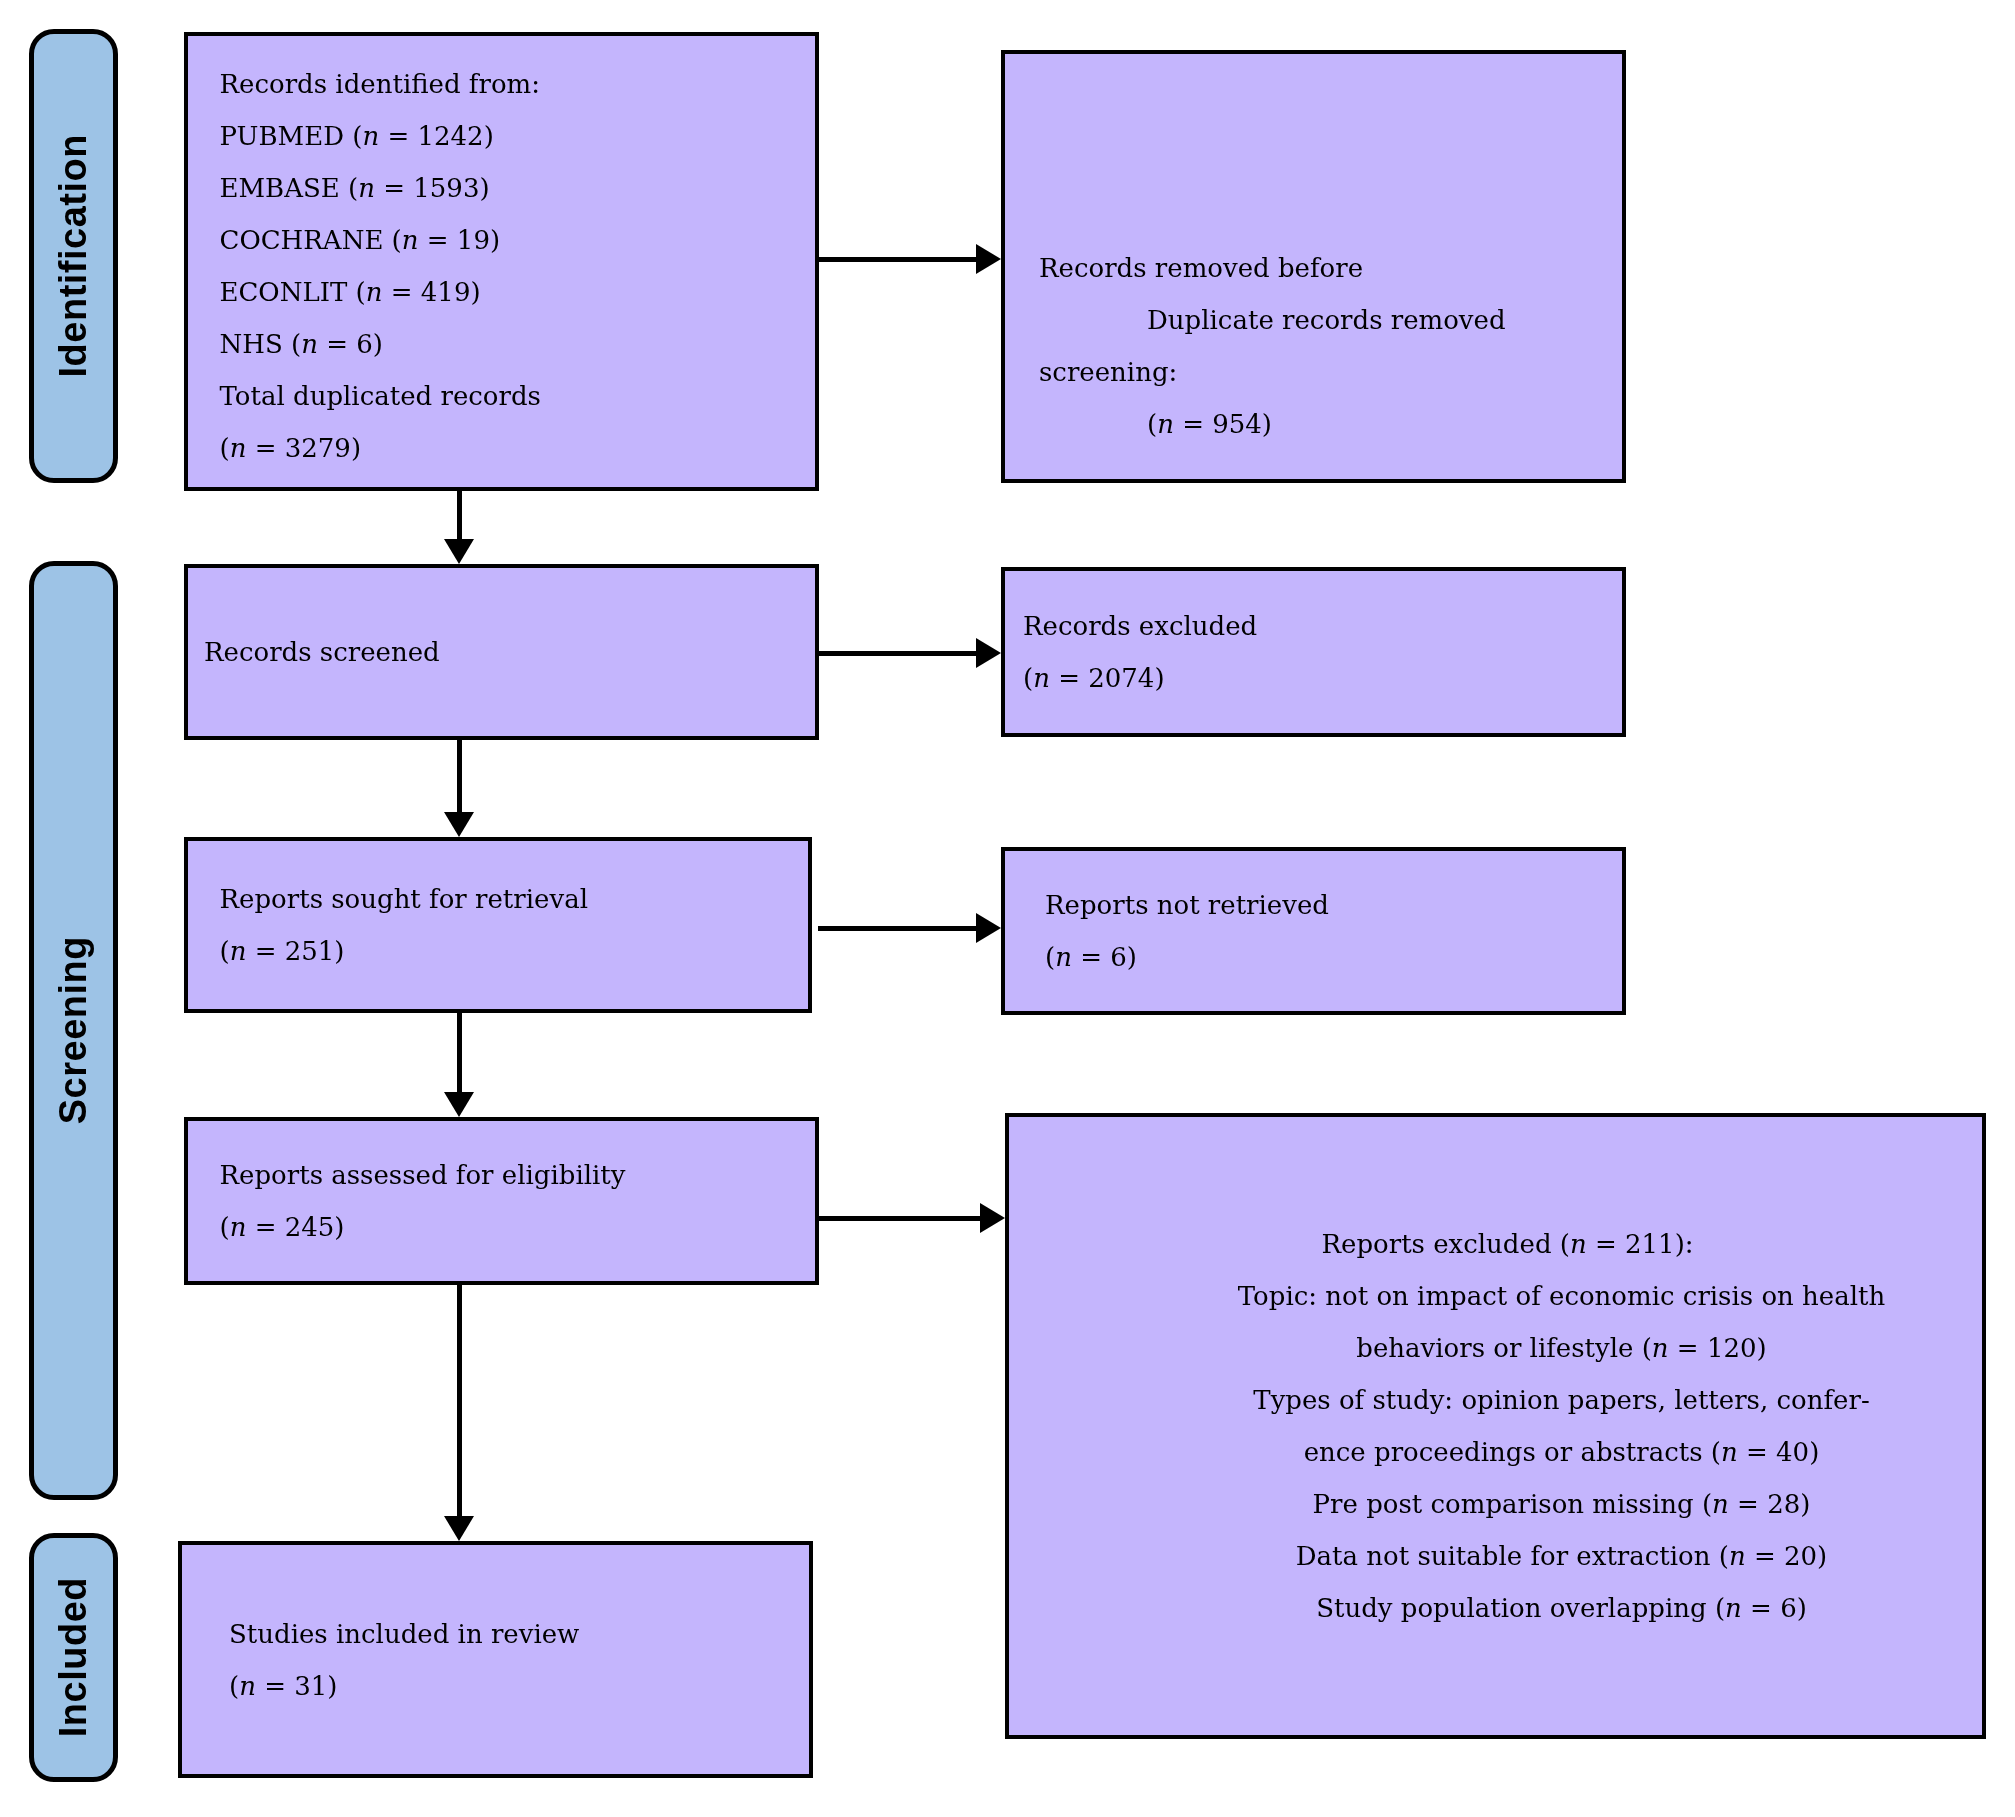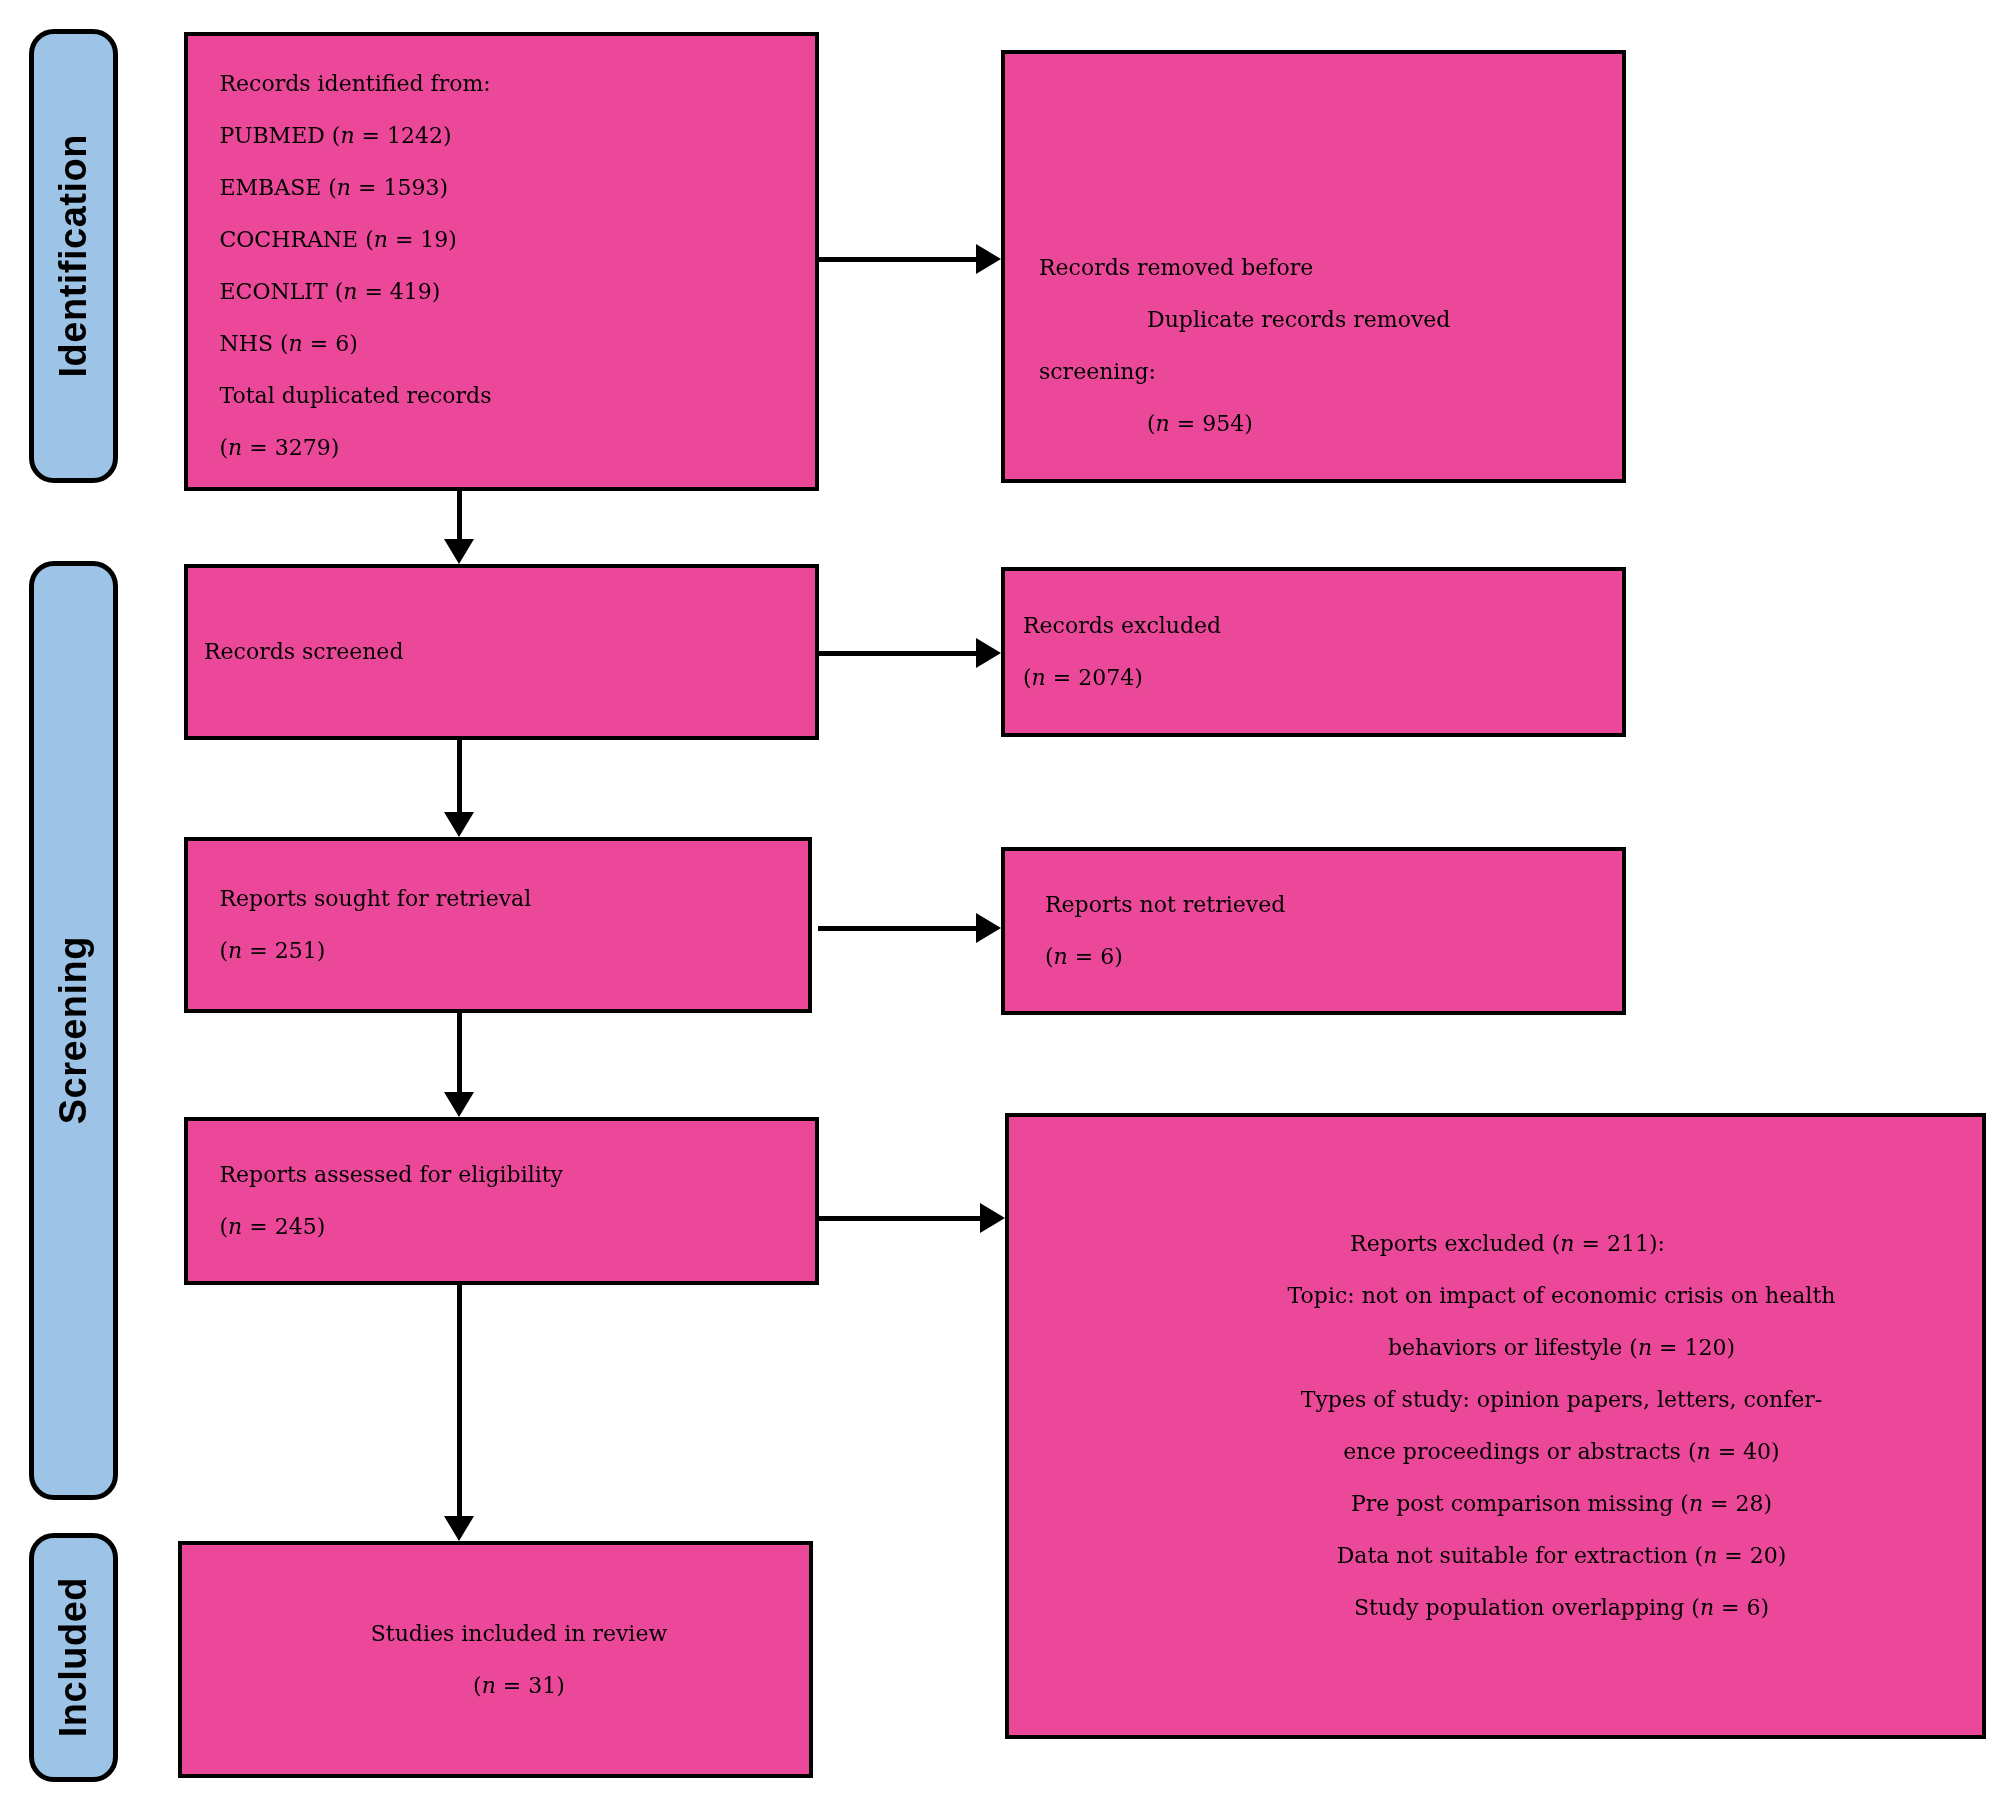--- a/index.html
+++ b/index.html
@@ -38,43 +38,43 @@
     color: #000000;
     white-space: nowrap;
   }
   #stage-identification { top: 29px;  height: 454px; }
   #stage-screening      { top: 561px; height: 939px; }
   #stage-included       { top: 1533px; height: 249px; }
 
   
   .fbox {
     position: absolute;
-    background: #ec4899;
+    background: #c4b5fd;
     border: 4.7px solid #000000;
     box-sizing: border-box;
-    font-size: 22px;
+    font-size: 26px;
     line-height: 52px;
   }
   .fbox .line { white-space: nowrap; }
   .fbox .line.indent { padding-left: 108px; }
   .vcenter {
     display: flex;
     flex-direction: column;
     justify-content: center;
   }
   #box-records-identified { left: 184px;  top: 31.5px;   width: 635px; height: 459px;  padding: 22px 10.5px 0 31.5px; }
   #box-records-removed    { left: 1001px; top: 50px;   width: 625px; height: 433px;  padding: 0 10.5px 29px 34px;
                             display: flex; flex-direction: column; justify-content: flex-end; }
   #box-records-screened   { left: 184px;  top: 564px; width: 635px; height: 176px;  padding-left: 16px; }
   #box-records-excluded   { left: 1001px; top: 567px; width: 625px; height: 170px;  padding-left: 18px; }
   #box-reports-sought     { left: 184px;  top: 837px; width: 628px; height: 176px;  padding-left: 31.5px; }
   #box-reports-not-retrieved { left: 1001px; top: 847px; width: 625px; height: 168px; padding-left: 40px; }
   #box-reports-assessed   { left: 184px;  top: 1117px; width: 635px; height: 168px;  padding-left: 31.5px; }
   #box-reports-excluded   { left: 1005px; top: 1113px; width: 981px; height: 626px; padding-left: 37px; padding-right: 13px; text-align: center; }
-  #box-studies-included   { left: 178px;  top: 1541px; width: 635px; height: 237px;  padding-left: 47px; align-items: center; }
+  #box-studies-included   { left: 178px;  top: 1541px; width: 635px; height: 237px;  padding-left: 47px; }
 
   
   .arrow { position: absolute; }
   .arrow .shaft { position: absolute; background: #000000; }
   .arrow .head { position: absolute; width: 0; height: 0; }
   
   .arrow.v { width: 30px; }
   .arrow.v .shaft { left: 13px; top: 0; width: 4.7px; }
   .arrow.v .head {
     left: 0; bottom: 0;

